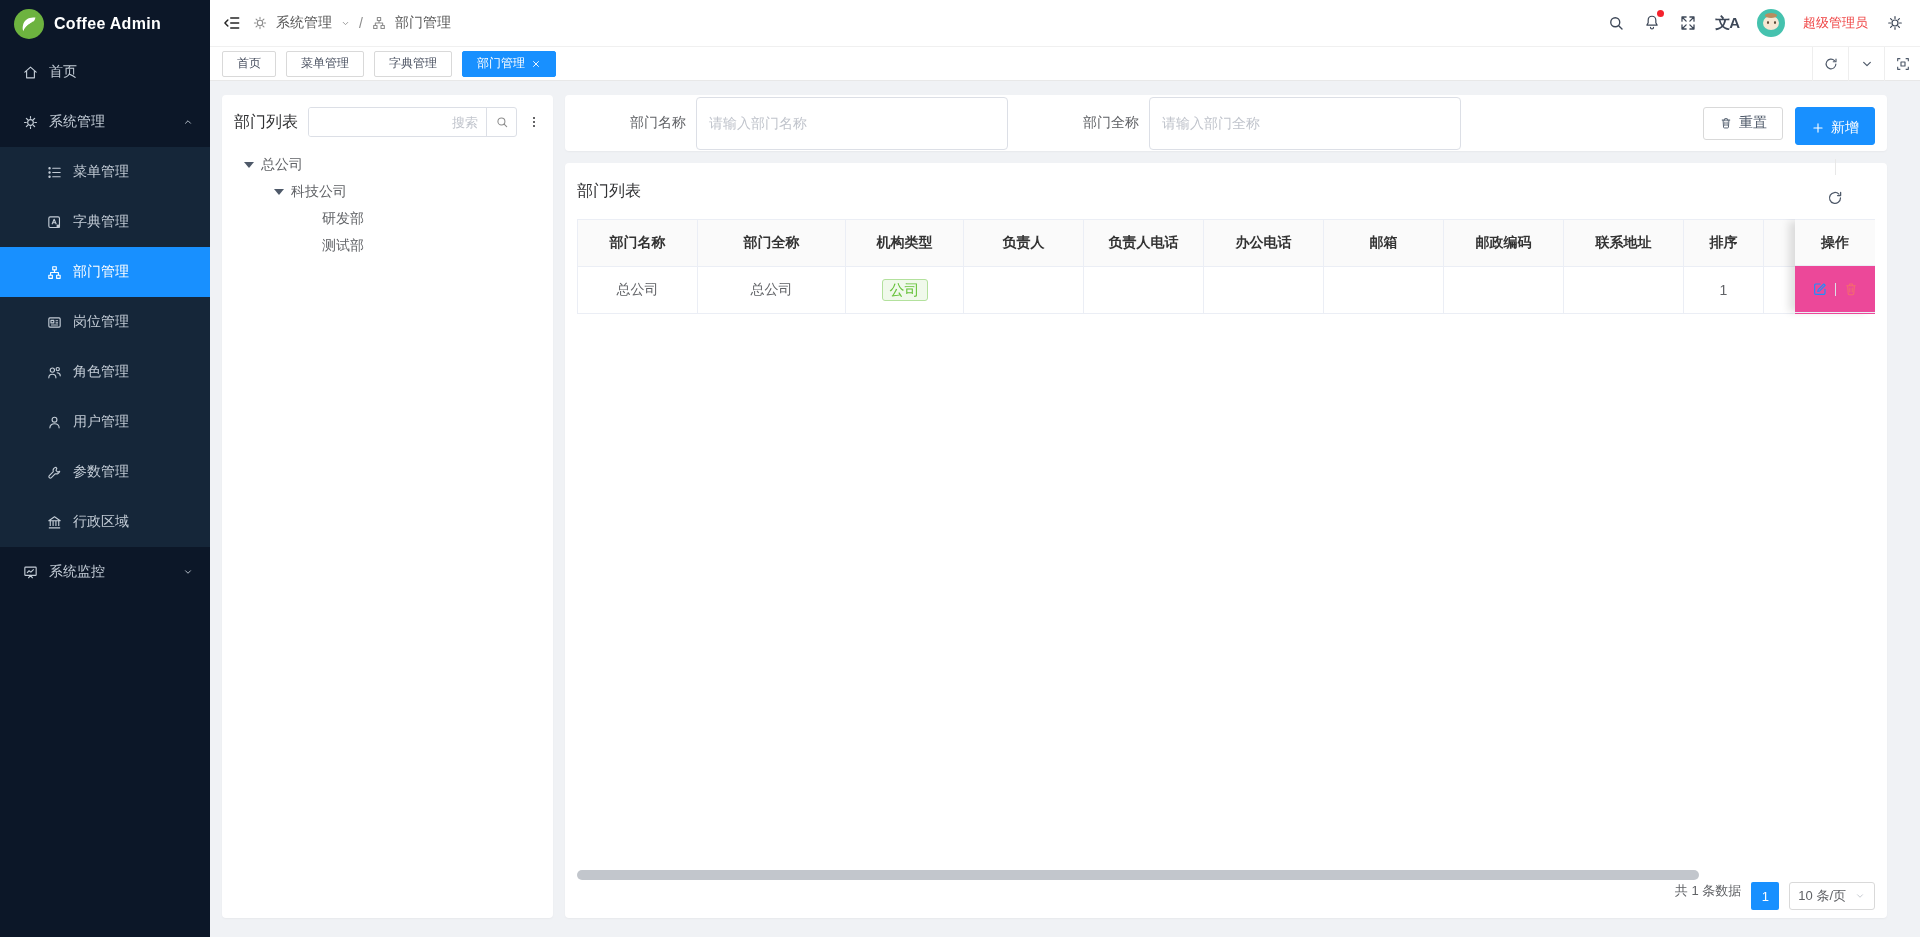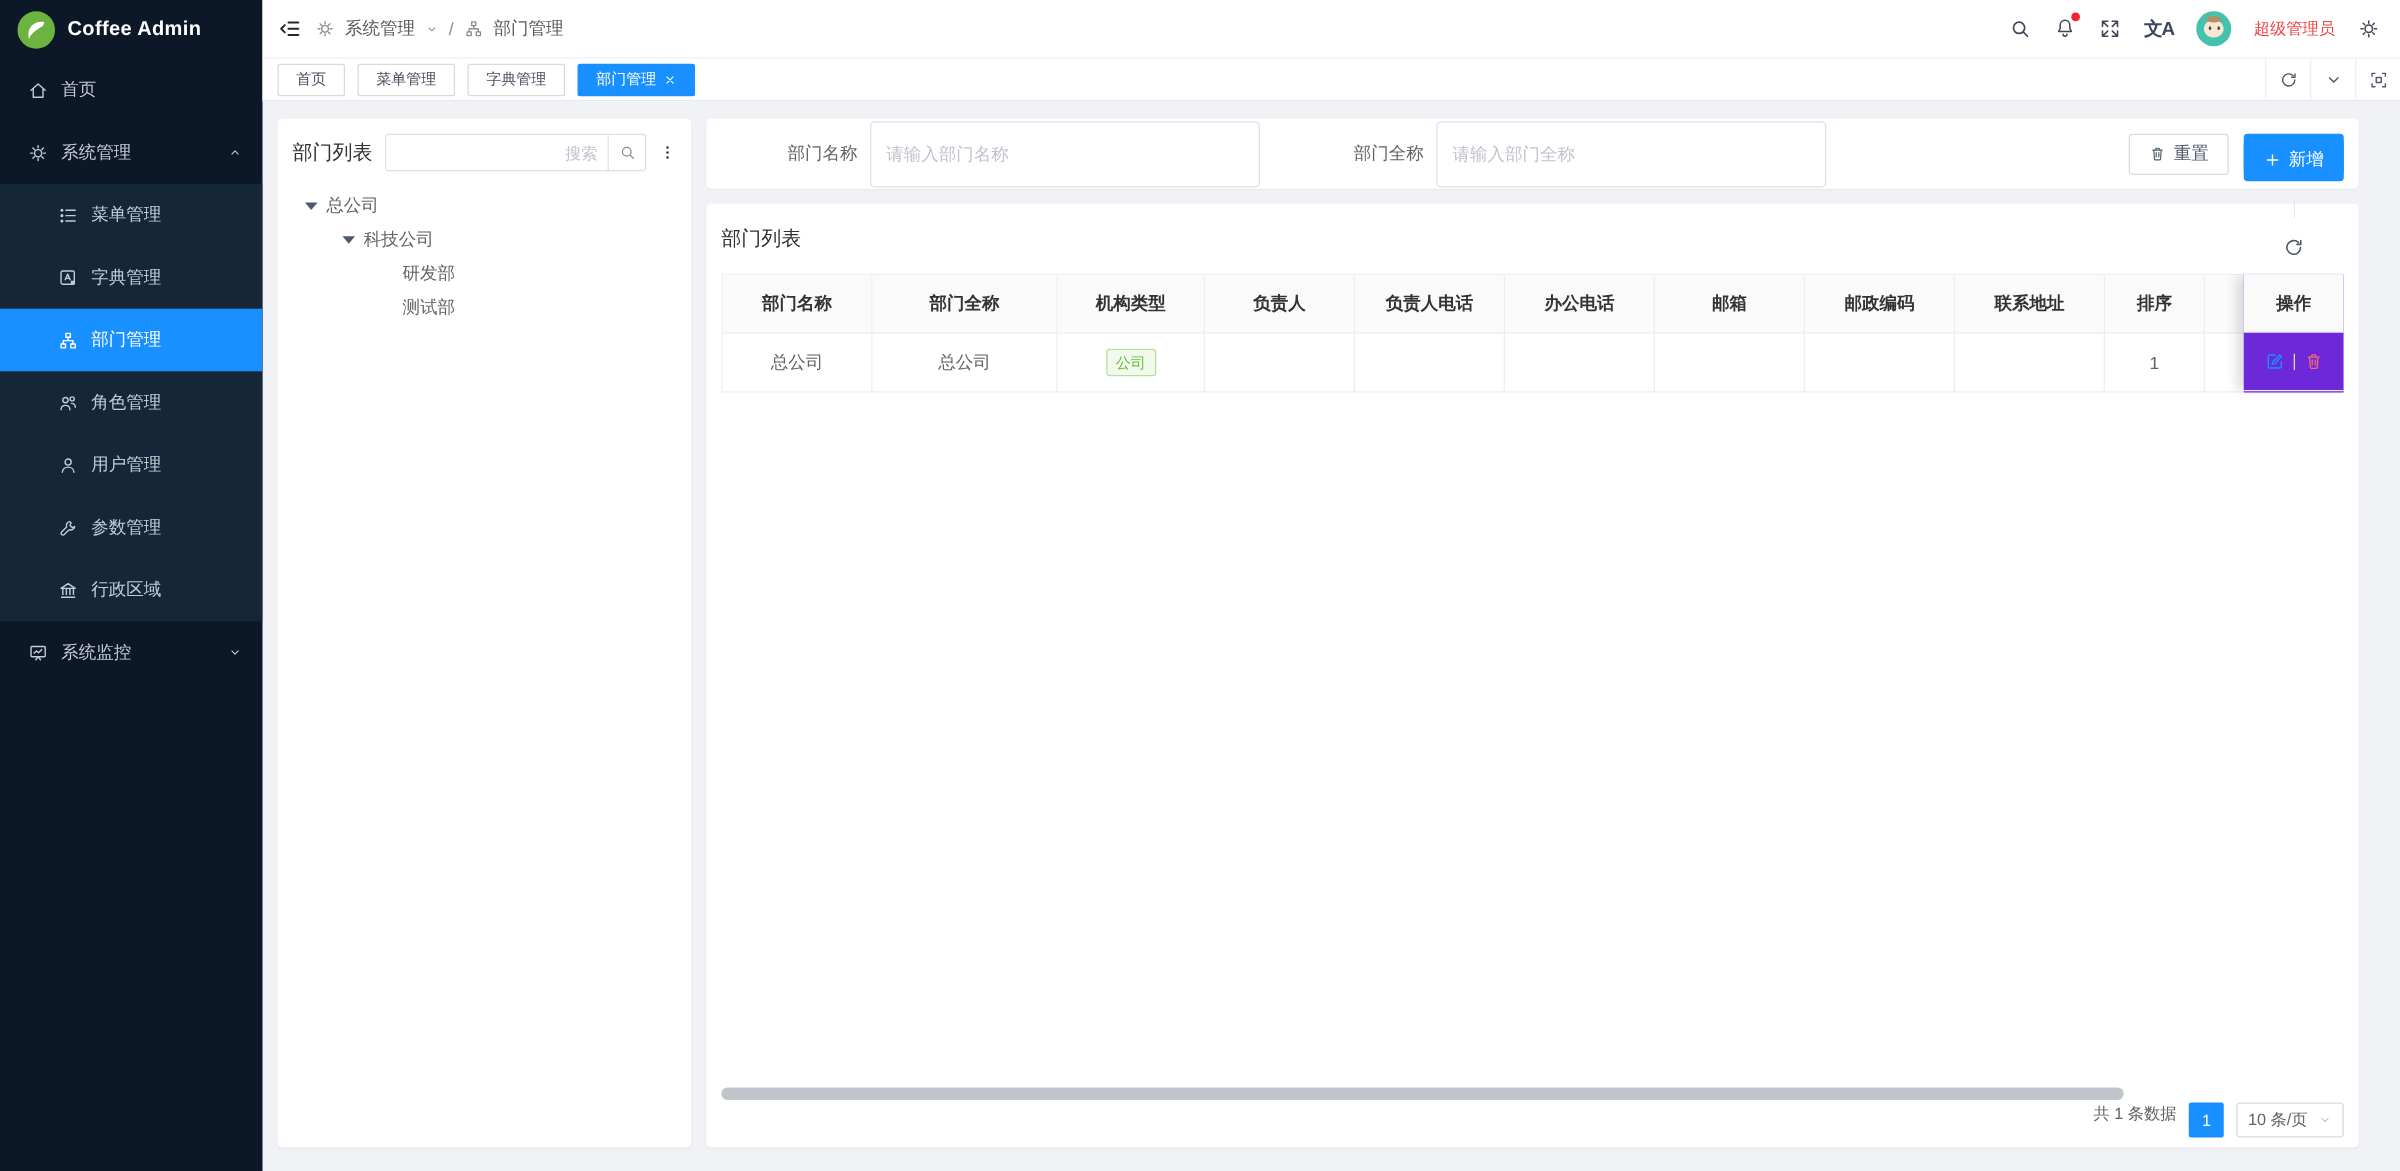--- a/index.html
+++ b/index.html
@@ -88,23 +88,23 @@
   .tool-divider { width:1px; height:16px; background:#e8e8e8; margin:0 2px; }
   .tool-ic { width:18px; height:18px; color:#4e5969; cursor:pointer; }
 
   .table-wrap { position:relative; margin:0 12px; overflow:hidden; flex:1; min-height:0; }
   table.grid { border-collapse:collapse; table-layout:fixed; width:1306px; }
   table.grid th, table.grid td { height:47px; text-align:center; font-size:14px; border-right:1px solid #ebeef5; border-bottom:1px solid #ebeef5; white-space:nowrap; overflow:hidden; }
   table.grid th { background:#fafafa; color:#333; font-weight:bold; border-top:1px solid #ebeef5; }
   table.grid th:first-child, table.grid td:first-child { border-left:1px solid #ebeef5; }
   table.grid td { color:#606266; background:#fff; }
   th.col-status, td.col-status { text-align:left; padding-left:8px; }
-  .tag-success { display:inline-block; font-size:12px; line-height:20px; padding:0 7px; color:#67c23a; background:#f0f9eb; border:1px solid #b3e19d; border-radius:3px; }
-
-  .fixed-op { position:absolute; top:0; right:0; width:80px; height:95px; background:#6d28d9; box-shadow:-8px 0 8px -2px rgba(0,0,0,.12); }
+  .tag-success { display:inline-block; font-size:15px; line-height:20px; padding:0 7px; color:#67c23a; background:#f0f9eb; border:1px solid #b3e19d; border-radius:3px; }
+
+  .fixed-op { position:absolute; top:0; right:0; width:80px; height:95px; background:#ec4899; box-shadow:-8px 0 8px -2px rgba(0,0,0,.12); }
   .fixed-op .fo-h { height:47px; background:#fafafa; border-bottom:1px solid #ebeef5; border-top:1px solid #ebeef5; display:flex; align-items:center; justify-content:center; font-weight:bold; color:#333; font-size:14px; }
   .fixed-op .fo-b { height:47px; border-bottom:1px solid #ebeef5; display:flex; align-items:center; justify-content:center; gap:7px; }
   .op-ic { width:16px; height:16px; cursor:pointer; }
   .op-edit { color:#1890ff; } .op-del { color:#f56c6c; }
   .op-sep { width:1px; height:13px; background:#dcdfe6; }
 
   .hscrollbar { position:absolute; left:12px; bottom:38px; width:1122px; height:10px; border-radius:5px; background:#c2c6cc; cursor:pointer; }
 
   .pagination { position:absolute; right:12px; bottom:8px; display:flex; gap:10px; font-size:13px; color:#606266; }
   .page-num { width:28px; height:28px; border-radius:2px; background:#1890ff; color:#fff; display:flex; align-items:center; justify-content:center; cursor:pointer; }
@@ -300,20 +300,26 @@
           <svg class="ic">
               <use href="#i-dict"></use>
             </svg>
           <span>字典管理</span>
         </div>
         <div class="mitem active">
           <svg class="ic">
               <use href="#i-org"></use>
             </svg>
           <span>部门管理</span>
+        </div>
+        <div class="mitem">
+          <svg class="ic">
+              <use href="#i-post"></use>
+            </svg>
+          <span>岗位管理</span>
         </div>
         <div class="mitem">
           <svg class="ic">
               <use href="#i-roles"></use>
             </svg>
           <span>角色管理</span>
         </div>
         <div class="mitem">
           <svg class="ic">
               <use href="#i-user"></use>

